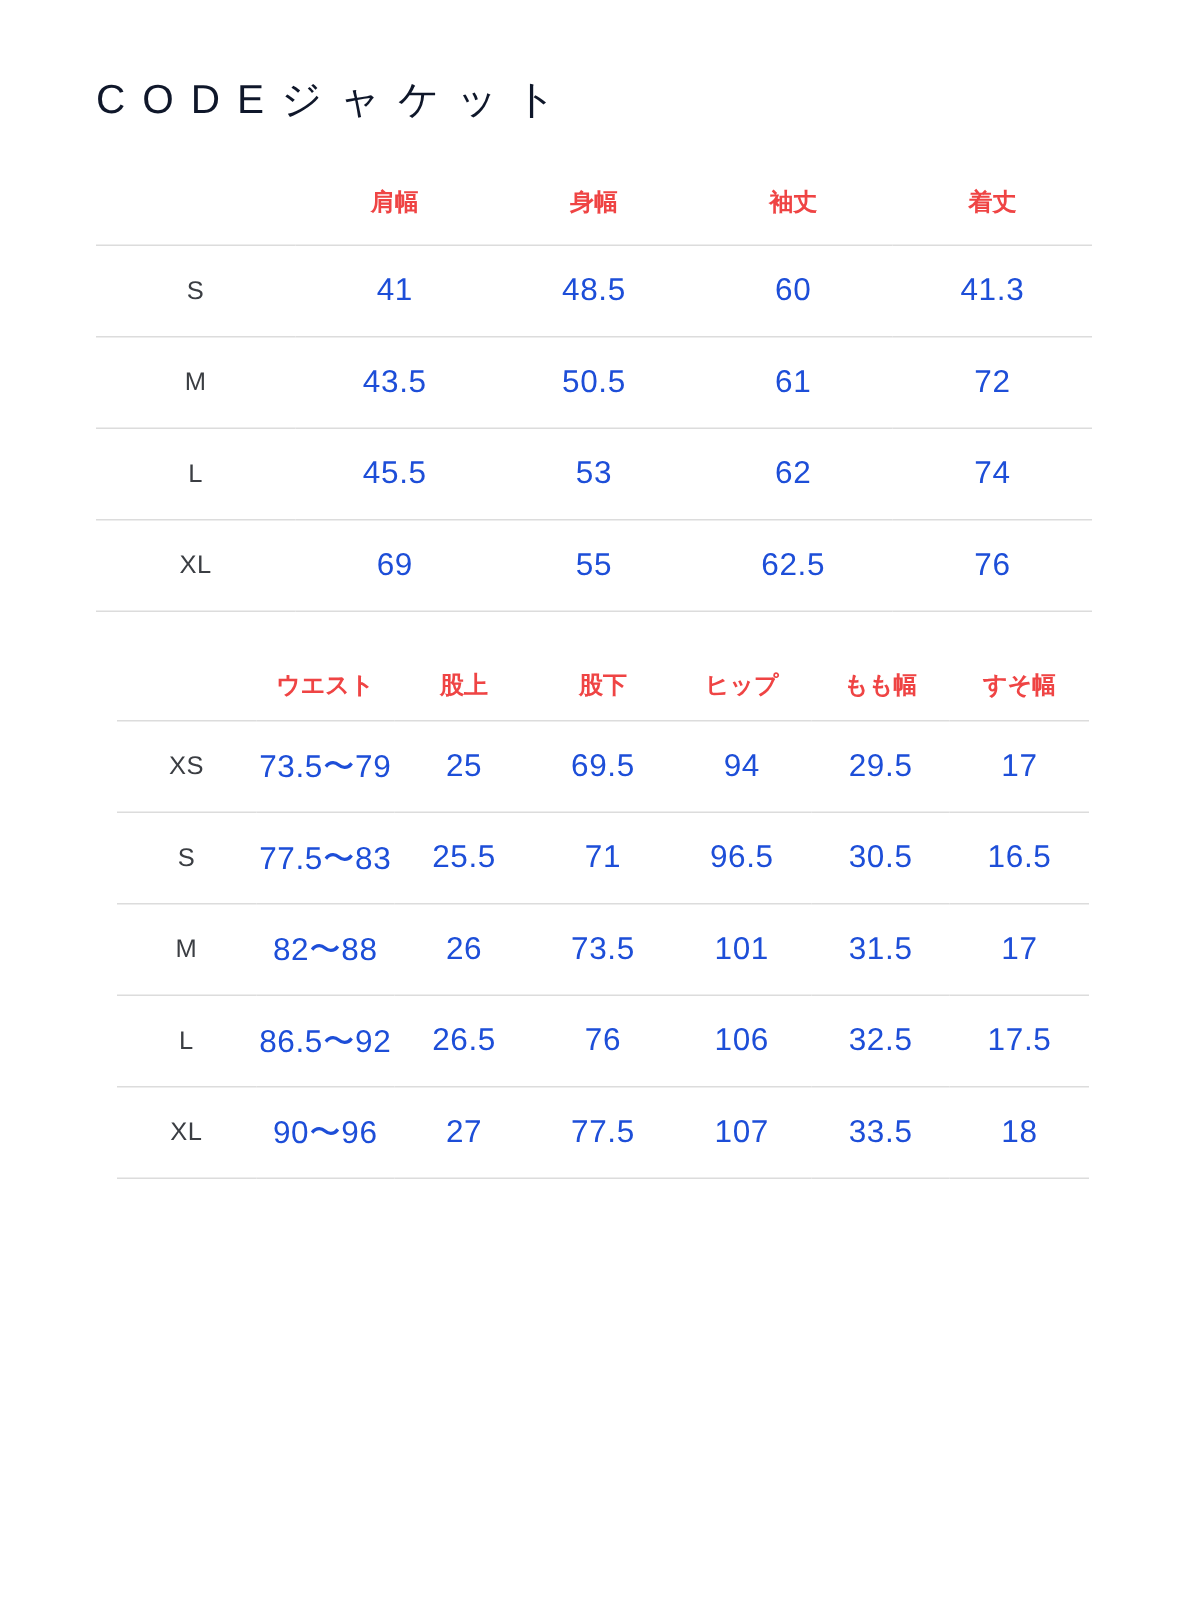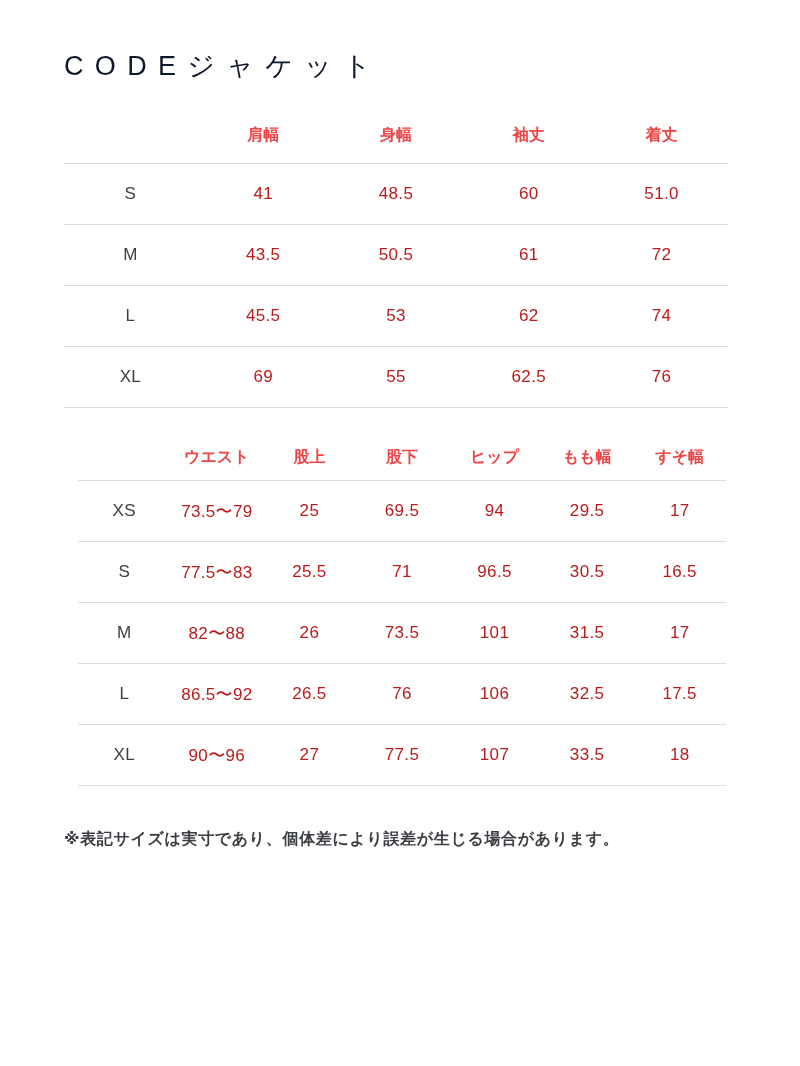--- a/index.html
+++ b/index.html
@@ -56,25 +56,25 @@
   table.size-table.cols5 thead th { height: 56px; }
   table.size-table.cols7 thead th { height: 46px; }
   table.size-table thead tr,
   table.size-table tbody tr {
     border-bottom: 1.5px solid #dcdcdc;
   }
   table.size-table tbody th,
   table.size-table tbody td {
     height: 60px;
     padding: 0;
-    font-size: 17px;
+    font-size: 21px;
     font-weight: 400;
     text-align: center;
     vertical-align: middle;
-    color: #b91c1c;
+    color: #1d4ed8;
     letter-spacing: 0.02em;
   }
   table.size-table tbody th.size-label-cell {
     font-size: 17px;
     color: #3b3e43;
   }
   .notes {
     margin-top: 36px;
   }
   .notes p {
@@ -103,21 +103,21 @@
             <th>袖丈</th>
             <th>着丈</th>
           </tr>
         </thead>
         <tbody>
           <tr>
             <th class="size-label-cell">S</th>
             <td>41</td>
             <td>48.5</td>
             <td>60</td>
-            <td>51.0</td>
+            <td>41.3</td>
           </tr>
           <tr>
             <th class="size-label-cell">M</th>
             <td>43.5</td>
             <td>50.5</td>
             <td>61</td>
             <td>72</td>
           </tr>
           <tr>
             <th class="size-label-cell">L</th>
@@ -194,16 +194,15 @@
             <td>77.5</td>
             <td>107</td>
             <td>33.5</td>
             <td>18</td>
           </tr>
         </tbody>
       </table>
   </section>
 
   <div class="notes">
-    <p>※表記サイズは実寸であり、個体差により誤差が生じる場合があります。</p>
   </div>
 
 </div>
 
 </body></html>

